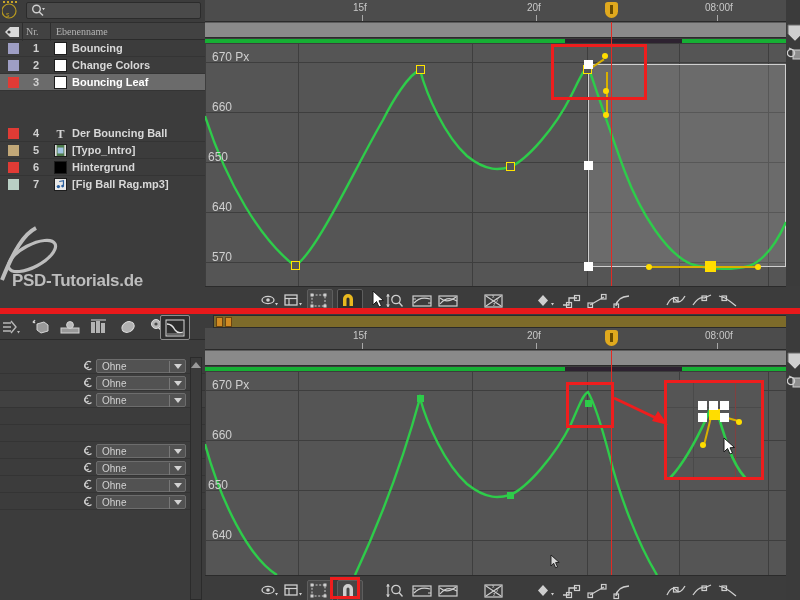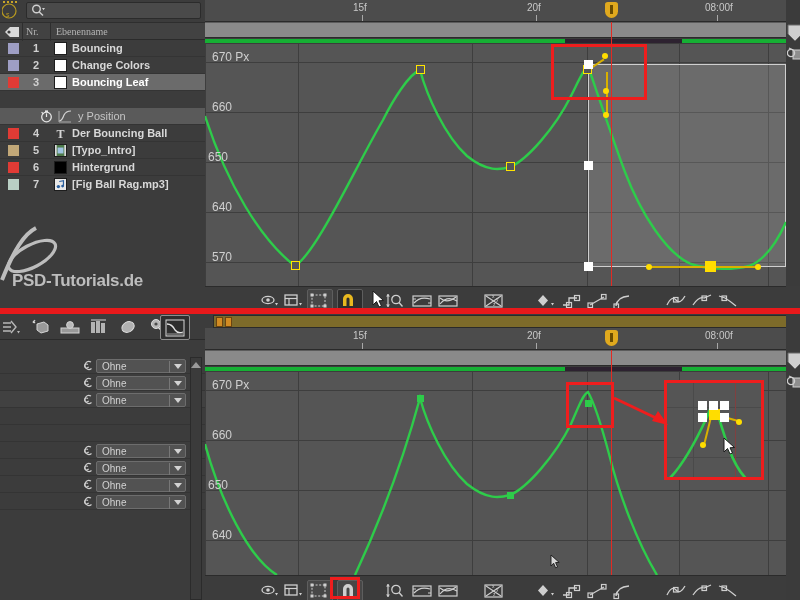--- a/index.html
+++ b/index.html
@@ -188,34 +188,20 @@
       <div class="thumb" style="background:#ffffff"></div>
       <div class="lname">Change Colors</div>
     </div>
     <div class="layer-row sel" style="top:74px">
       <div class="swatch" style="background:#e03b35"></div>
       <div class="num">3</div>
       <div class="thumb" style="background:#ffffff"></div>
       <div class="lname">Bouncing Leaf</div>
     </div>
 
-    <div class="prop-row sel" style="top:108px">
-      <svg class="stopw" viewBox="0 0 13 13">
-        <circle cx="6.5" cy="7" r="4.8" fill="none" stroke="#e4e4e4" stroke-width="1.3"></circle>
-        <line x1="6.5" y1="7" x2="6.5" y2="3.4" stroke="#e4e4e4" stroke-width="1.2"></line>
-        <rect x="5" y="0.4" width="3" height="1.8" fill="#e4e4e4"></rect>
-        <line x1="1.6" y1="2.2" x2="3.4" y2="4" stroke="#e4e4e4" stroke-width="1.2"></line>
-      </svg>
-      <svg class="grin" viewBox="0 0 14 13">
-        <path d="M1 11 Q4 11 6 5 Q8 1 13 1" fill="none" stroke="#d4d4d4" stroke-width="1.2"></path>
-        <line x1="1" y1="1" x2="1" y2="12" stroke="#aaa" stroke-width="1"></line>
-        <line x1="1" y1="12" x2="13" y2="12" stroke="#aaa" stroke-width="1"></line>
-      </svg>
-      <span class="pname">y Position</span>
-    </div>
 
     <div class="layer-row" style="top:125px">
       <div class="swatch" style="background:#e03b35"></div>
       <div class="num">4</div>
       <svg class="thumb" viewBox="0 0 13 13" style="border:none">
         <text x="2.5" y="11" font-size="12" fill="#d6d6d6" font-family="serif">T</text>
       </svg>
       <div class="lname">Der Bouncing Ball</div>
     </div>
     <div class="layer-row" style="top:142px">

